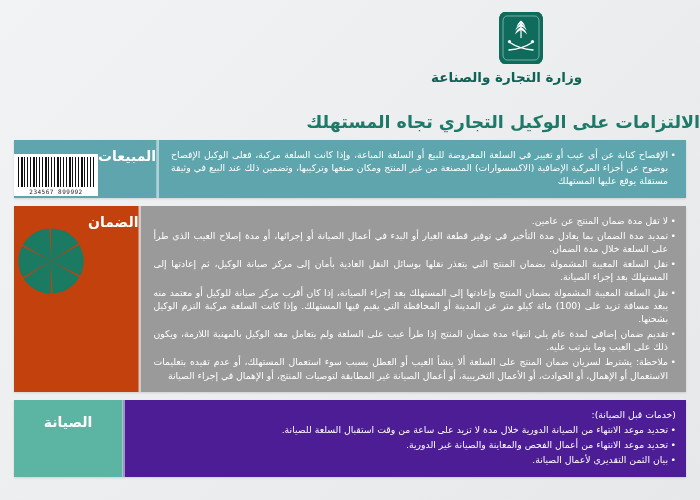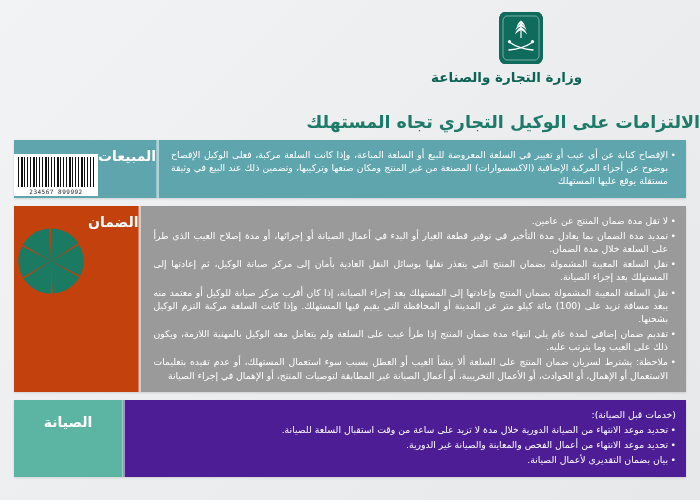--- a/index.html
+++ b/index.html
@@ -230,20 +230,20 @@
         </svg>
       </div>
     </div>
   </div>
 
   <div class="section sec-maint">
     <div class="sec-body">
       <p class="bullet plain">(خدمات قبل الصيانة):</p>
       <p class="bullet dot">تحديد موعد الانتهاء من الصيانة الدورية خلال مدة لا تزيد على ساعة من وقت استقبال السلعة للصيانة.</p>
       <p class="bullet dot">تحديد موعد الانتهاء من أعمال الفحص والمعاينة والصيانة غير الدورية.</p>
-      <p class="bullet dot">بيان بضمان التقديري لأعمال الصيانة.</p>
+      <p class="bullet dot">بيان الثمن التقديري لأعمال الصيانة.</p>
     </div>
     <div class="sec-label">
       <div class="sec-label-text">الصيانة</div>
     </div>
   </div>
 
 </div>
 
 </body></html>

